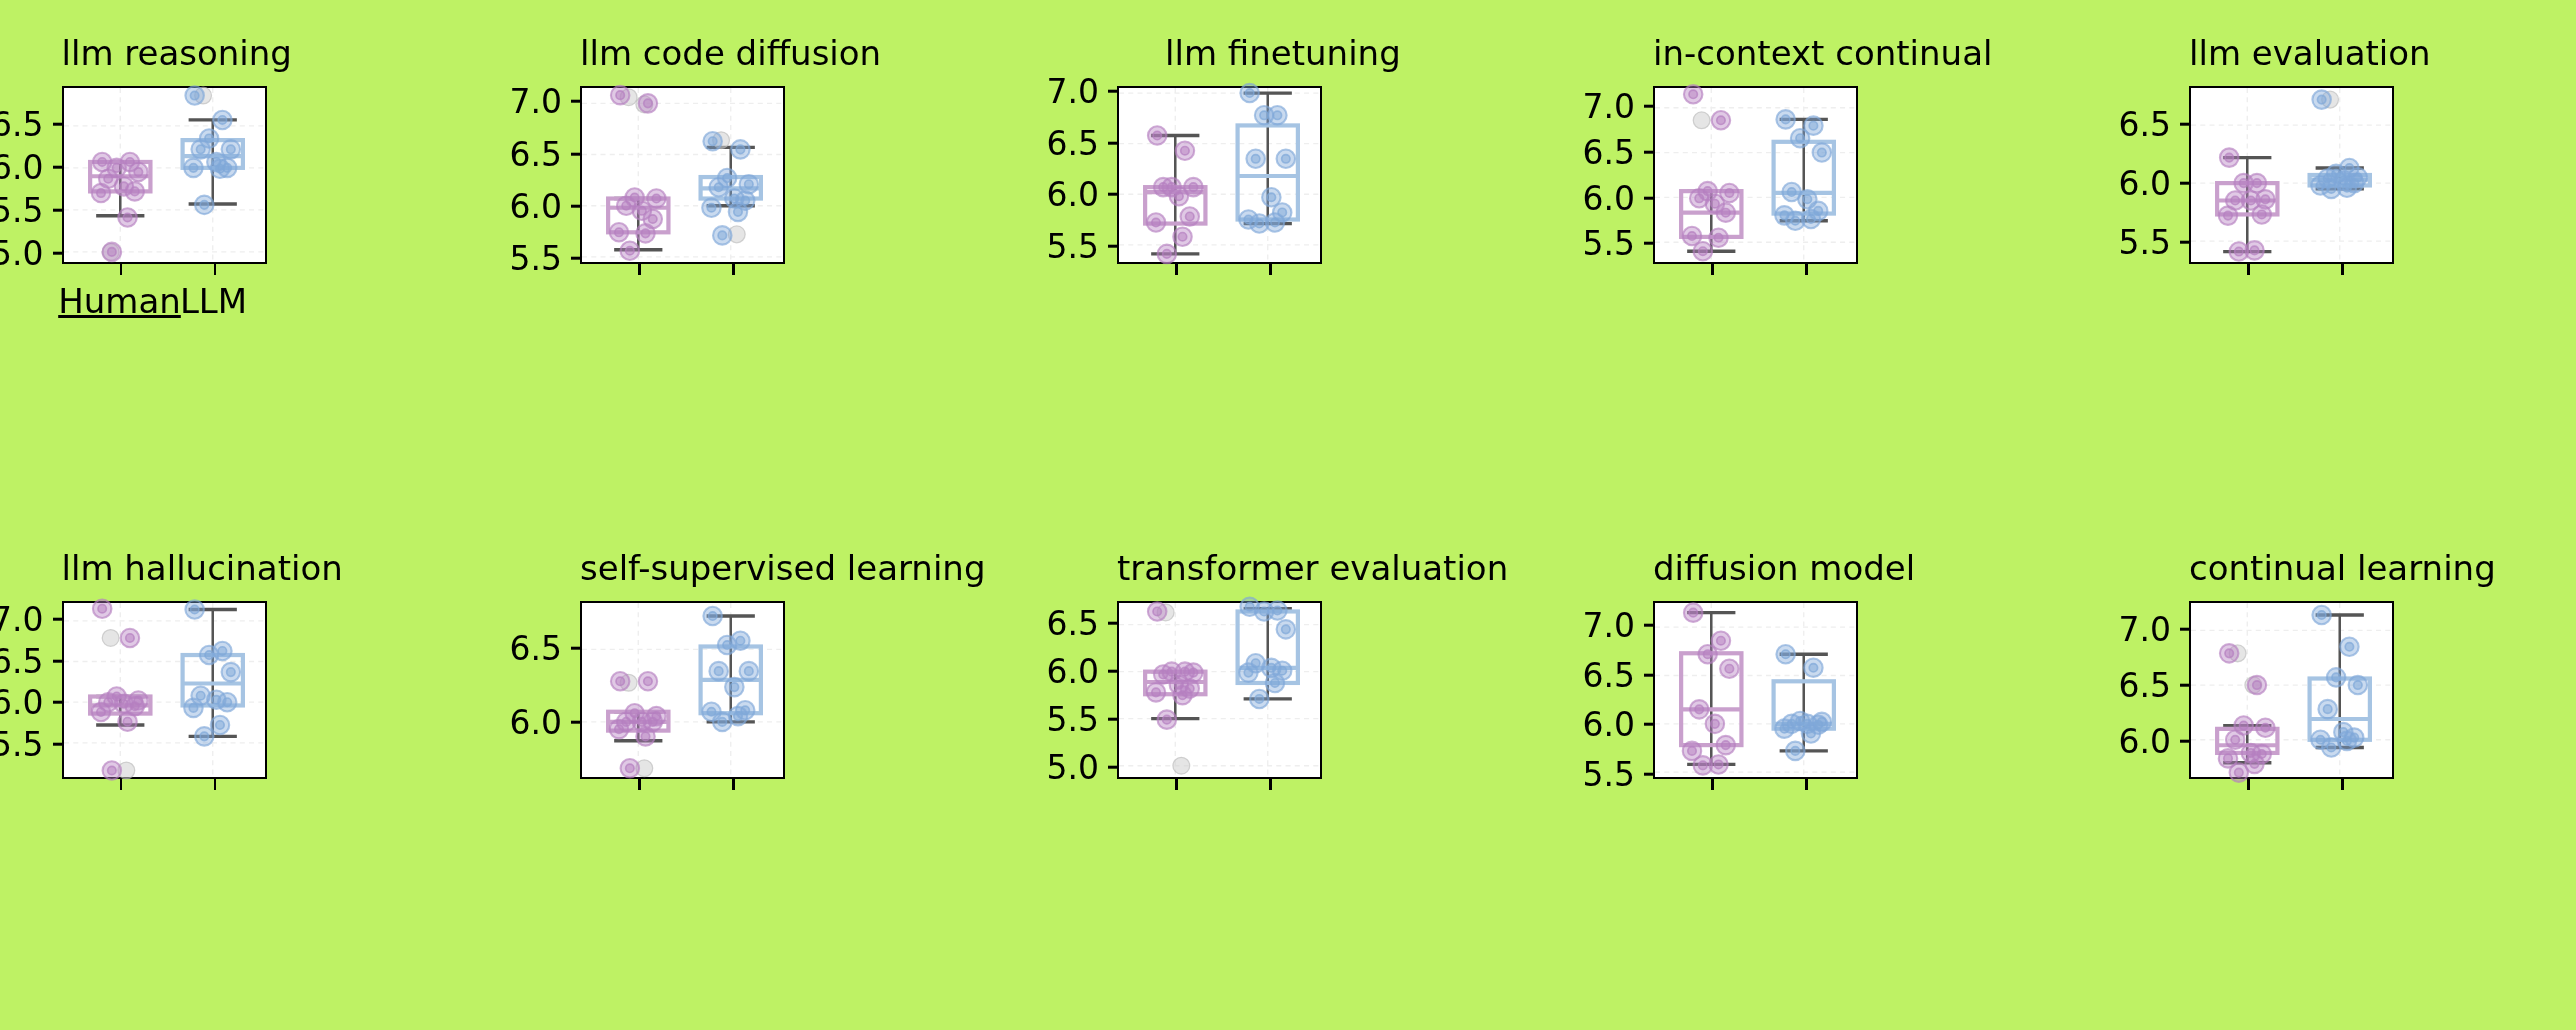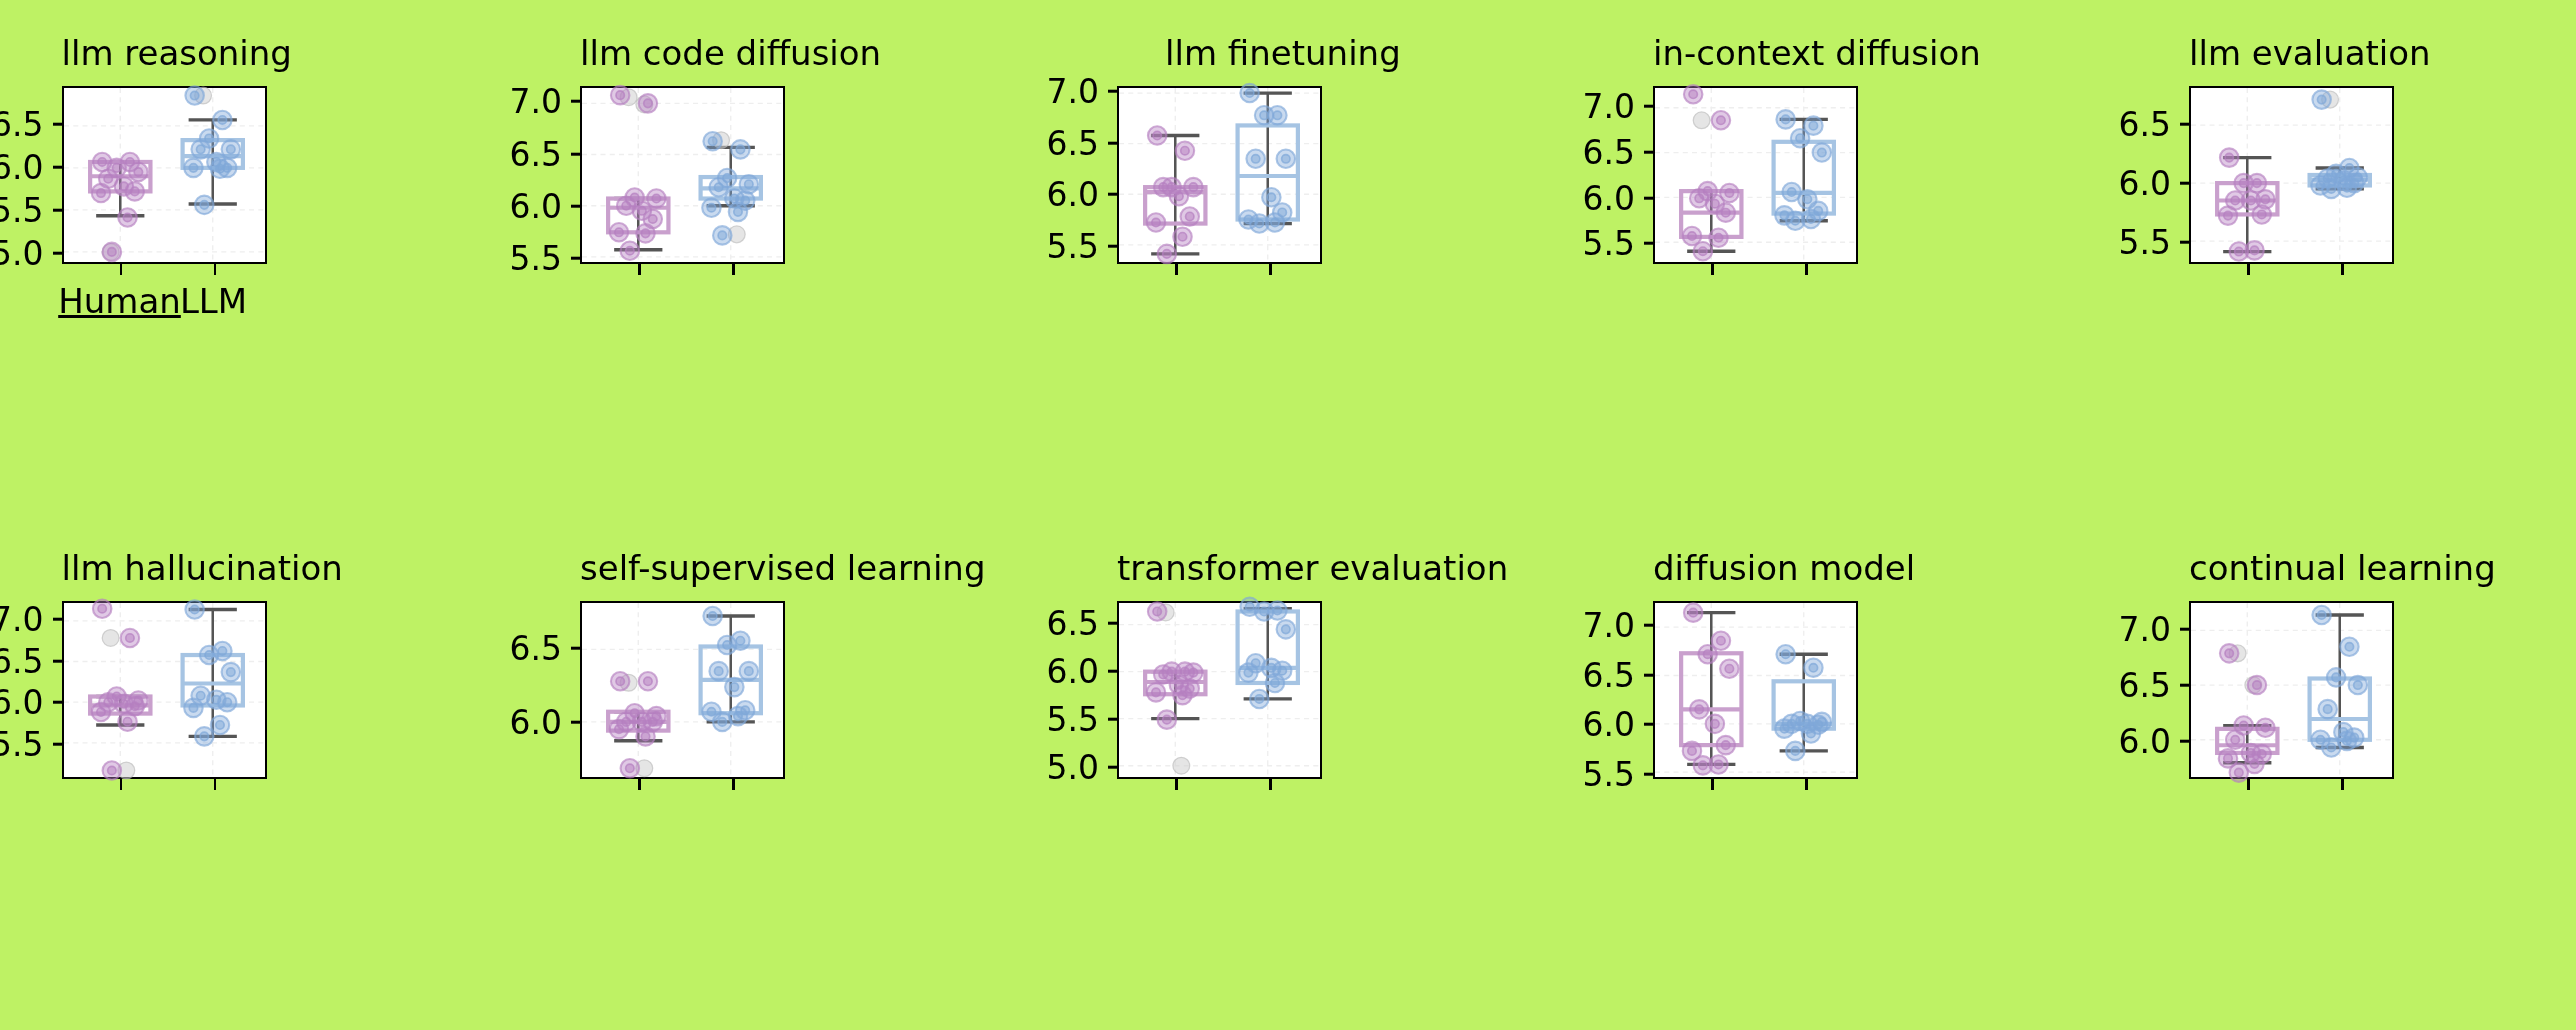--- a/index.html
+++ b/index.html
@@ -300,21 +300,21 @@
       <div class="ytick-label" style="top: 158px; right: 224px;">6.0</div>
       <div class="ytick-mark" style="top: 158px; left: 68px;"></div>
       <div class="ytick-label" style="top: 107px; right: 224px;">6.5</div>
       <div class="ytick-mark" style="top: 107px; left: 68px;"></div>
       <div class="ytick-label" style="top: 55px; right: 224px;">7.0</div>
       <div class="ytick-mark" style="top: 55px; left: 68px;"></div>
       <div class="xtick-mark" style="left: 135px; top: 228px;"></div>
       <div class="xtick-mark" style="left: 229px; top: 228px;"></div>
     </div>
     <div class="panel" style="left: 1576px; top: 36px; width: 283px; height: 291px;">
-      <div class="panel-title" style="left: 77px; width: 205px; top: 0px;">in-context diffusion</div>
+      <div class="panel-title" style="left: 77px; width: 205px; top: 0px;">in-context continual</div>
       <div class="axes" style="left: 77px; top: 50px; width: 205px; height: 178px;">
         <svg class="plotsvg" viewBox="0 0 239 207" preserveAspectRatio="none">
           <line x1="0" y1="183.5257731958763" x2="239" y2="183.5257731958763" stroke="#eeeeee" stroke-width="1.6" stroke-dasharray="6 5"></line>
           <line x1="0" y1="130.17525773195877" x2="239" y2="130.17525773195877" stroke="#eeeeee" stroke-width="1.6" stroke-dasharray="6 5"></line>
           <line x1="0" y1="76.82474226804123" x2="239" y2="76.82474226804123" stroke="#eeeeee" stroke-width="1.6" stroke-dasharray="6 5"></line>
           <line x1="0" y1="23.474226804123703" x2="239" y2="23.474226804123703" stroke="#eeeeee" stroke-width="1.6" stroke-dasharray="6 5"></line>
           <line x1="66.92" y1="0" x2="66.92" y2="207" stroke="#eeeeee" stroke-width="1.6" stroke-dasharray="6 5"></line>
           <line x1="176.85999999999999" y1="0" x2="176.85999999999999" y2="207" stroke="#eeeeee" stroke-width="1.6" stroke-dasharray="6 5"></line>
           <g>
             <line x1="66.92" y1="194.19587628865978" x2="66.92" y2="122.70618556701028" stroke="#555555" stroke-width="3"></line>

